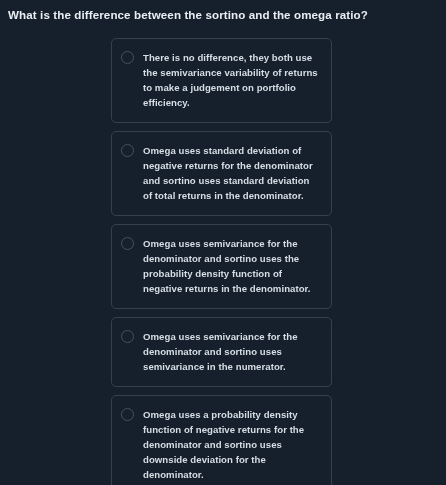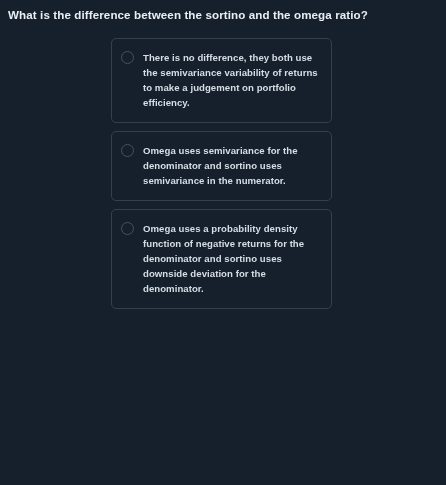--- a/index.html
+++ b/index.html
@@ -81,21 +81,29 @@
 
   <div class="question-title">What is the difference between the sortino and the omega ratio?</div>
 
   <div class="options-list">
 
     <div class="option-card">
       <span class="radio-outer"></span>
       <span class="option-text">There is no difference, they both use the semivariance variability of returns to make a judgement on portfolio efficiency.</span>
     </div>
 
+    <div class="option-card">
+      <span class="radio-outer"></span>
+      <span class="option-text">Omega uses standard deviation of negative returns for the denominator and sortino uses standard deviation of total returns in the denominator.</span>
+    </div>
 
+    <div class="option-card">
+      <span class="radio-outer"></span>
+      <span class="option-text">Omega uses semivariance for the denominator and sortino uses the probability density function of negative returns in the denominator.</span>
+    </div>
 
     <div class="option-card">
       <span class="radio-outer"></span>
       <span class="option-text">Omega uses semivariance for the denominator and sortino uses semivariance in the numerator.</span>
     </div>
 
     <div class="option-card">
       <span class="radio-outer"></span>
       <span class="option-text">Omega uses a probability density function of negative returns for the denominator and sortino uses downside deviation for the denominator.</span>
     </div>

